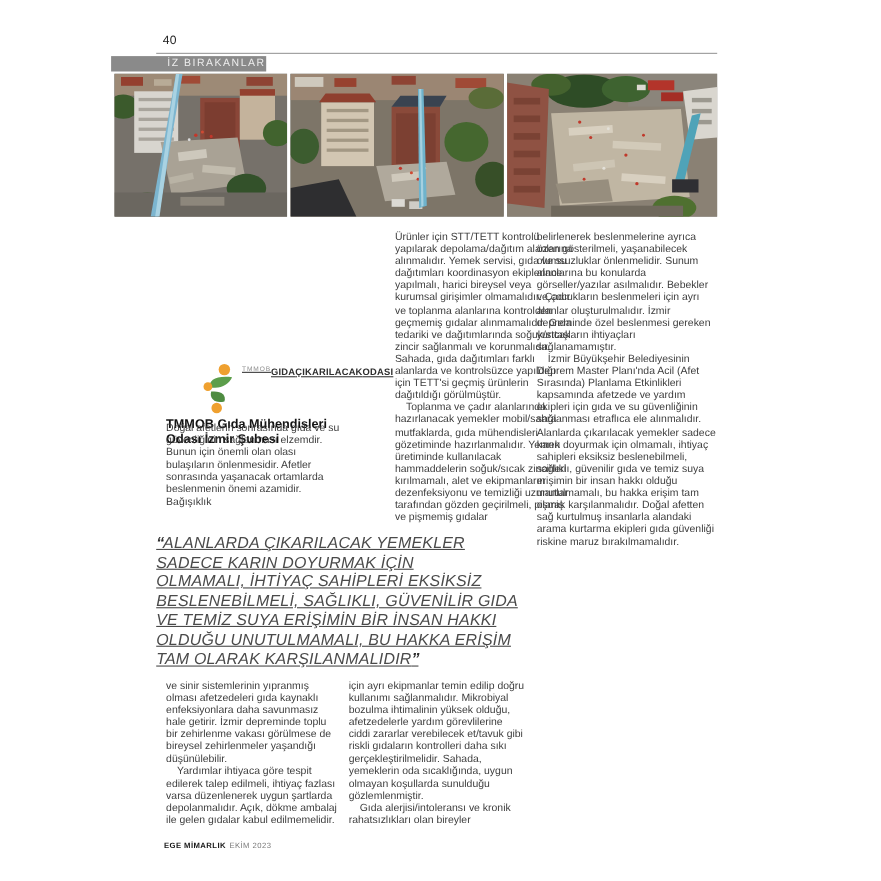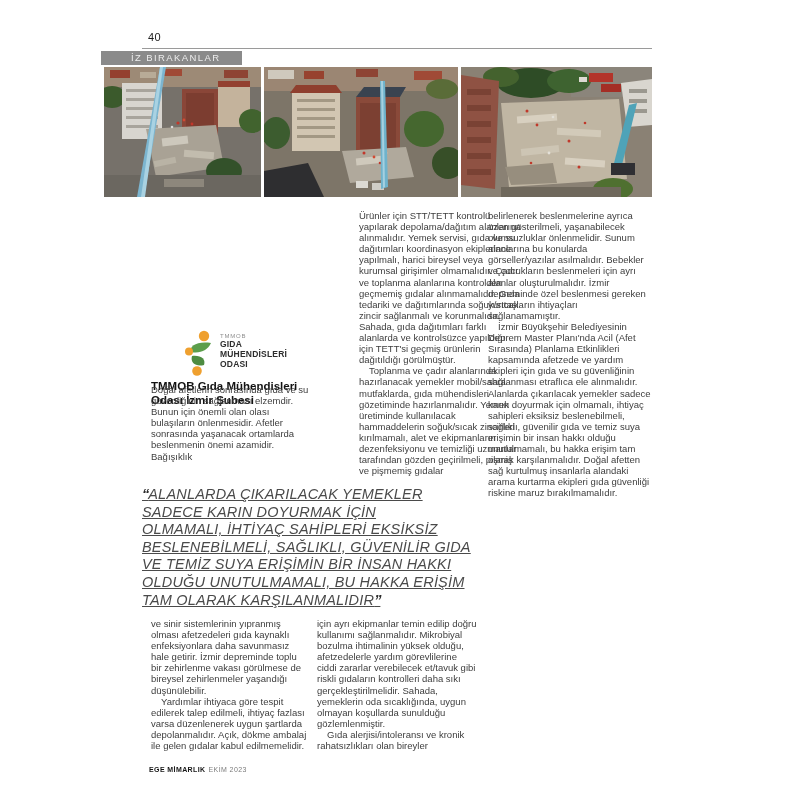--- a/index.html
+++ b/index.html
@@ -5,32 +5,32 @@
   html,body{margin:0;padding:0;background:#ffffff;}
   .page{
     position:relative;width:801px;height:801px;background:#ffffff;
     font-family:"Liberation Sans",sans-serif;color:#3a3a3a;overflow:hidden;
   }
   .pagenum{position:absolute;left:148px;top:31px;font-size:11px;font-weight:normal;color:#1c1c1c;letter-spacing:.3px;}
   .head-rule{position:absolute;left:142px;top:48px;width:510px;height:1px;background:#9a9a9a;}
   .section-bar{
     position:absolute;left:101px;top:51px;width:141px;height:14px;background:#8a8a8a;
     color:#ededed;font-size:9.5px;line-height:14px;letter-spacing:1.4px;
-    padding-left:30px;box-sizing:border-box;white-space:nowrap;
+    padding-left:51px;box-sizing:border-box;white-space:nowrap;
   }
   .photos{position:absolute;left:104px;top:67px;display:flex;gap:3px;}
   .photo{height:130px;overflow:hidden;background:#7a756c;}
   .photo svg{display:block;}
 
   .col{position:absolute;font-size:9.5px;line-height:11.1px;color:#3d3d3d;}
   .col p{margin:0;}
   .col p.ind{text-indent:10px;}
 
   .logo{position:absolute;left:183px;top:330px;display:flex;align-items:flex-start;gap:5px;}
-  .logo-text{display:flex;flex-direction:column;padding-top:3px;}
+  .logo-text{display:flex;padding-top:3px;text-decoration:underline;}
   .logo-org{font-size:6px;color:#8f8f8f;letter-spacing:.8px;}
   .logo-big{font-size:8.5px;font-weight:bold;color:#2e2e2e;line-height:10px;letter-spacing:.2px;}
 
   .heading{position:absolute;left:151px;top:380px;width:160px;font-size:11.5px;line-height:13.5px;font-weight:bold;color:#121212;}
 
   .quote{position:absolute;left:142px;top:486px;width:345px;font-style:italic;color:#4a4a4a;
          font-size:14.5px;line-height:17.6px;letter-spacing:.2px;}
   .quote .qline{white-space:nowrap;text-decoration:underline;}
   .qmark{font-weight:bold;color:#2c2c2c;font-style:italic;letter-spacing:-1px;}
 
@@ -181,21 +181,21 @@
     <svg width="32" height="46" viewBox="0 0 32 46">
       <circle cx="21" cy="6" r="5.2" fill="#efa02f"></circle>
       <path d="M28,13 C14,11 6,16 8,22 C17,24 25,20 28,13 Z" fill="#5c9e4b"></path>
       <circle cx="6" cy="21.5" r="4" fill="#efa02f"></circle>
       <path d="M9,26 C7,33 13,37 21,35 C23,29 18,25 9,26 Z" fill="#4e8c41"></path>
       <circle cx="14" cy="41" r="4.8" fill="#efa02f"></circle>
     </svg>
     <div class="logo-text">
       <span class="logo-org">TMMOB</span>
       <span class="logo-big">GIDA</span>
-      <span class="logo-big">MÜHENDİSLERİ</span>
+      <span class="logo-big">ÇIKARILACAK</span>
       <span class="logo-big">ODASI</span>
     </div>
   </div>
 
   <div class="heading">TMMOB Gıda Mühendisleri Odası İzmir Şubesi</div>
   <div class="col" style="left:151px;top:384px;width:158px;">
     <p>Doğal afetlerin sonrasında gıda ve su güvenliğinin sağlanması elzemdir. Bunun için önemli olan olası bulaşıların önlenmesidir. Afetler sonrasında yaşanacak ortamlarda beslenmenin önemi azamidir. Bağışıklık</p>
   </div>
 
   <div class="quote">

